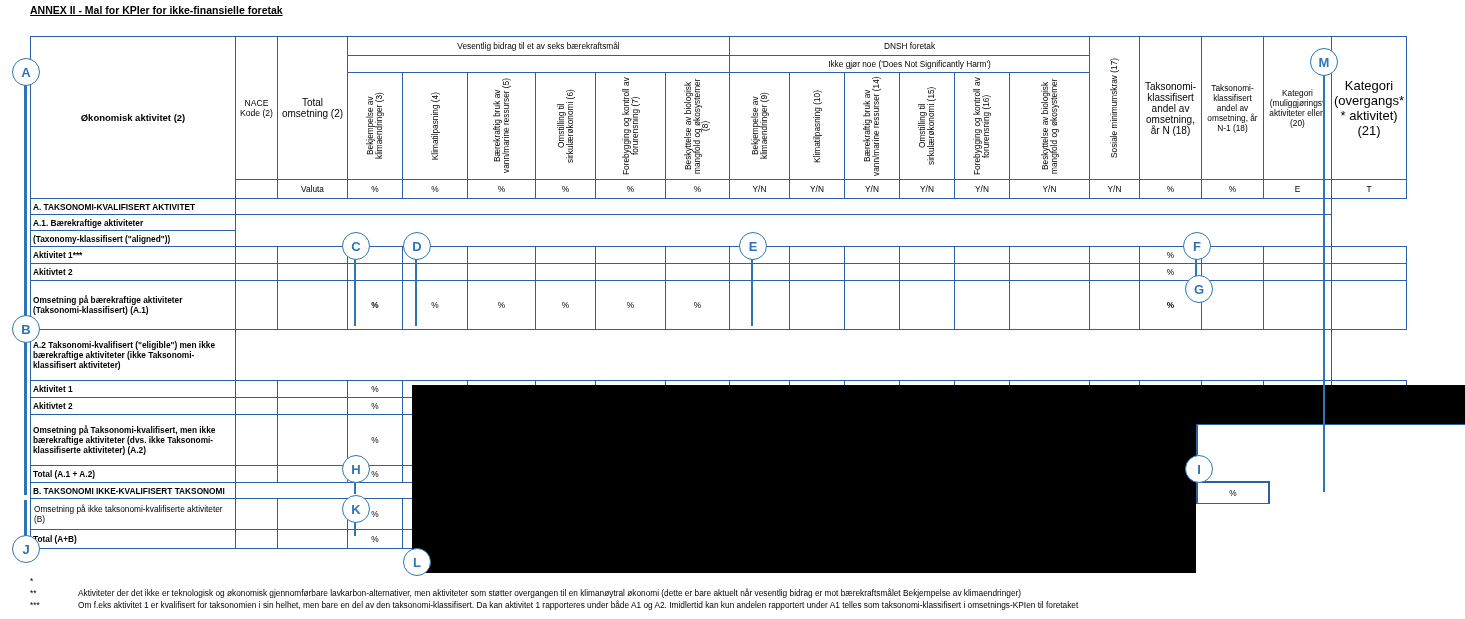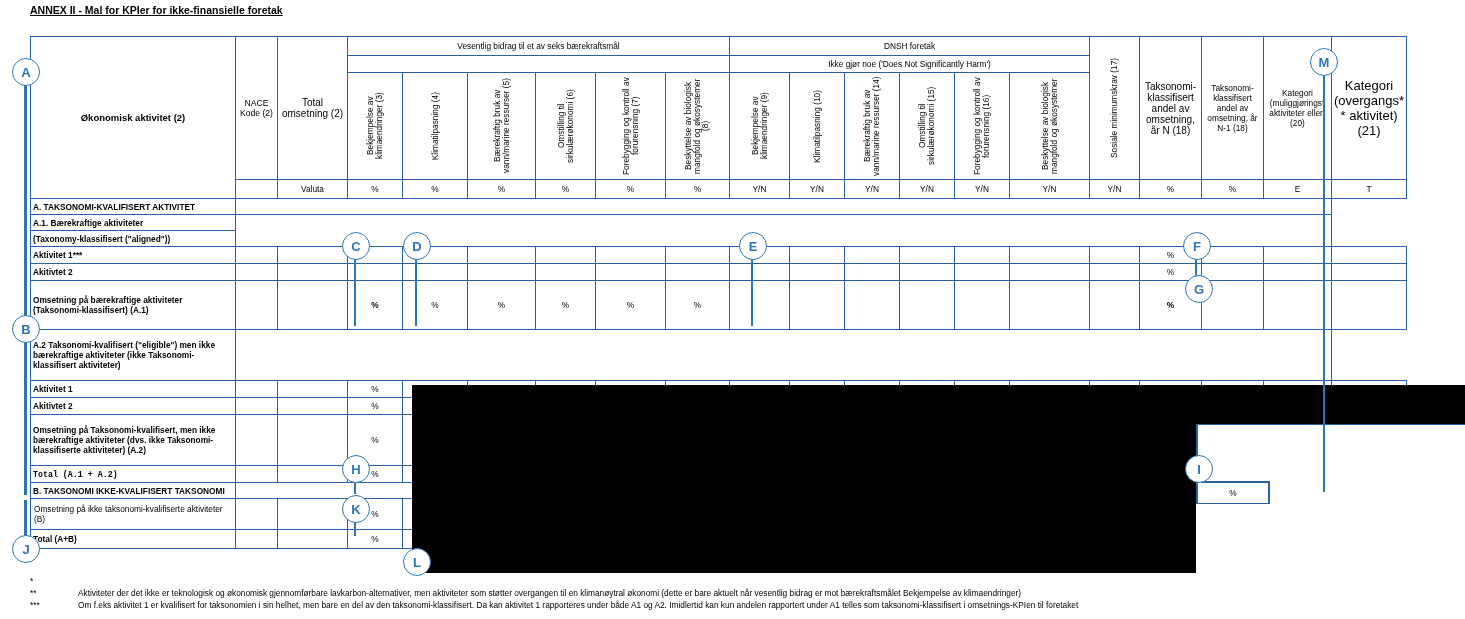--- a/index.html
+++ b/index.html
@@ -321,21 +321,21 @@
           <td></td>
           <td></td>
       <td></td>
       <td></td>
       <td></td>
       <td></td>
       <td></td>
     </tr>
 
     <tr>
-      <td class="rowlbl" style="height:14px;font-family:Liberation Mono, monospace;">Total (A.1 + A.2)</td>
+      <td class="rowlbl" style="height:14px;">Total (A.1 + A.2)</td>
       <td></td>
       <td></td>
       <td class="ctr">%</td>
       <td></td>
           <td></td>
           <td></td>
           <td></td>
           <td></td>
       <td></td>
           <td></td>

